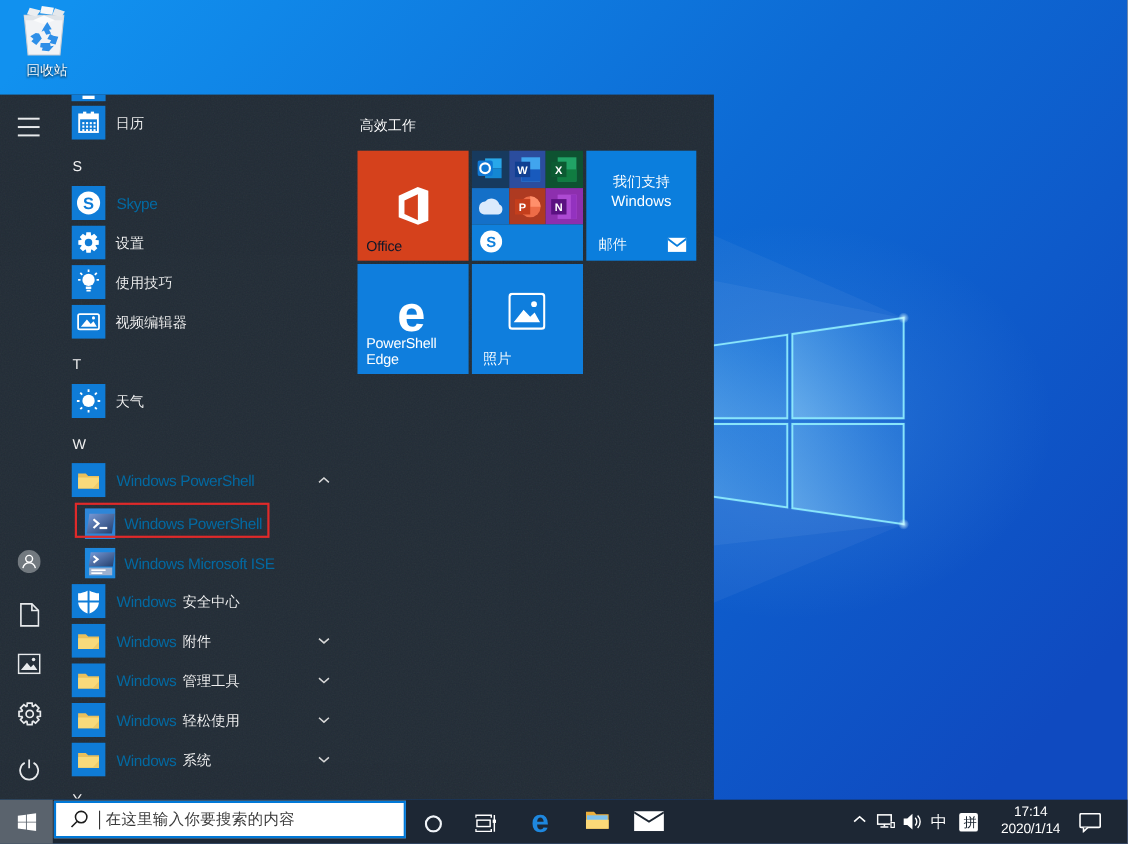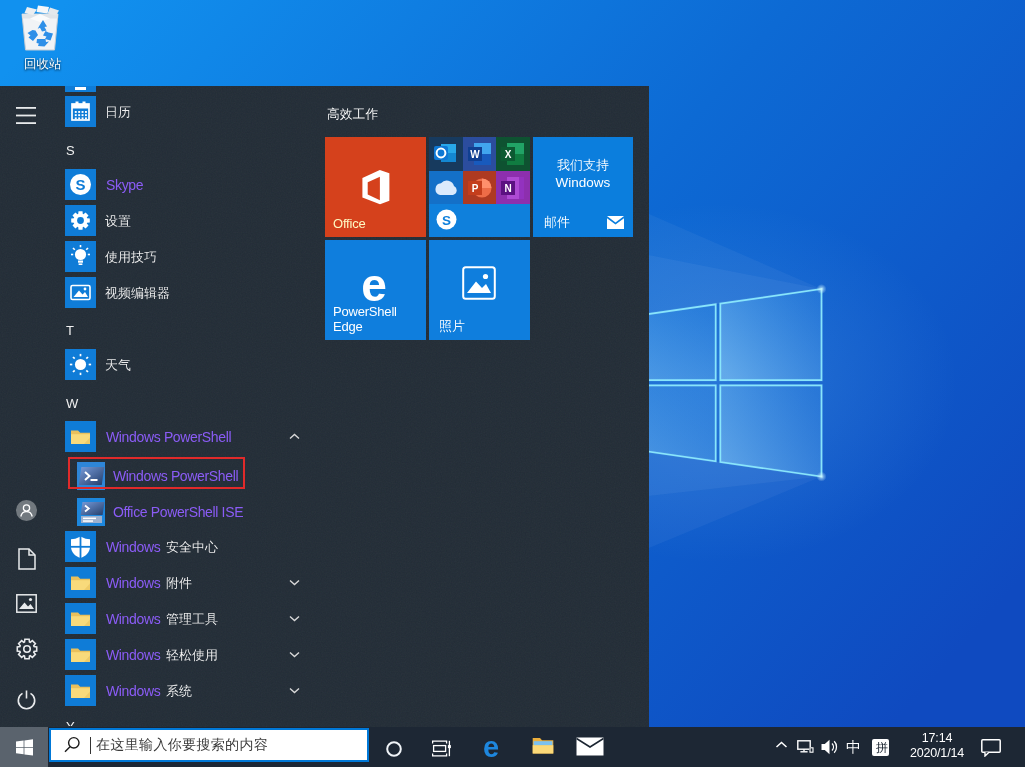--- a/index.html
+++ b/index.html
@@ -1,18 +1,18 @@
 <!DOCTYPE html>
 <html><head><meta charset="utf-8"><style>
 *{margin:0;padding:0;box-sizing:border-box}
 html,body{width:1025px;height:767px;overflow:hidden;font-family:"Liberation Sans",sans-serif}
 .abs{position:absolute}
 svg{display:block}
 .row{position:absolute;display:flex;align-items:center}
-.lbl{color:#8b5cf6;font-size:14px;white-space:nowrap;letter-spacing:-0.35px}
+.lbl{color:#0369a1;font-size:14px;white-space:nowrap;letter-spacing:-0.35px}
 </style></head><body>
 <svg width="1025" height="767" viewBox="0 0 1025 767" style="position:absolute;left:0;top:0">
   <defs>
     <linearGradient id="wg" x1="0" y1="0.1" x2="1" y2="0.75">
       <stop offset="0" stop-color="#1191ef"></stop>
       <stop offset="0.5" stop-color="#0d6ad4"></stop>
       <stop offset="1" stop-color="#0f4ac0"></stop>
     </linearGradient>
     <linearGradient id="pf" x1="0" y1="0.85" x2="1" y2="0.15">
       <stop offset="0" stop-color="#93d4fa" stop-opacity="0.55"></stop>
@@ -258,21 +258,21 @@
       <rect width="28" height="28" fill="#1d87dd"></rect>
 <g transform="skewX(-8)">
         <rect x="6" y="4" width="22" height="13" fill="url(#psg)"></rect>
       </g>
 <polyline points="8,7.5 11.8,10.5 8,13.5" fill="none" stroke="#fff" stroke-width="1.8"></polyline>
 <rect x="4" y="18" width="21" height="7" fill="#9db1cf"></rect>
 <rect x="6" y="19.6" width="13" height="1.5" fill="#fff"></rect>
       <rect x="6" y="22.3" width="10" height="1.5" fill="#fff"></rect>
     </svg>
     <div style="width:8px"></div>
-    <span class="lbl">Office PowerShell ISE</span>
+    <span class="lbl">Windows Microsoft ISE</span>
   </div>
 <div class="row" style="left:65px;top:531px;height:31px">
     <svg width="31" height="31" viewBox="0 0 31 31">
       <rect width="31" height="31" fill="#0f7cd7"></rect>
       <path d="M15.5,5.5 C19.5,7.6 22.3,8.2 25,8.3 V15.5 C25,21.5 20.8,25.3 15.5,27 C10.2,25.3 6,21.5 6,15.5 V8.3 C8.7,8.2 11.5,7.6 15.5,5.5 Z" fill="#fff"></path>
 <g stroke="#0f7cd7" stroke-width="1.8">
         <line x1="15.5" y1="5" x2="15.5" y2="27.5"></line>
         <line x1="5.5" y1="15.8" x2="25.5" y2="15.8"></line>
       </g>
     </svg>
@@ -366,21 +366,21 @@
       <path d="M6.3 11.1H5.4V8.4H11.1V10.9H6.3ZM12.7 11.4V7.4H4L4 11.1Q4 11.9 4.1 12.8Q3.6 12.7 3.1 12.8Q3.2 11.9 3.2 11.1V6.8L13.5 6.8V11.7Q13.5 12.1 13.2 12.4Q12.7 12.9 11.3 12.9Q11.4 12.3 11 11.8Q11.4 11.9 11.9 11.9Q12.5 11.9 12.6 11.8Q12.7 11.7 12.7 11.4ZM5.2 5.8Q5.4 4.6 5.2 3.3H11.3Q11.1 4.6 11.3 5.8ZM14 1.7Q14 2.1 14 2.4Q13.4 2.4 12.8 2.4H8.7Q8.7 2.4 8.7 2.4H3.8Q3.2 2.4 2.6 2.4Q2.6 2.1 2.6 1.7Q3.2 1.8 3.8 1.8H7.7L6.8 1.2L7.3 0.4L9.2 1.6L9.1 1.8H12.8Q13.4 1.8 14 1.7ZM10.2 9H6.3V10.3H10.2ZM6.1 3.9V5.2H10.4L10.4 3.9Z M20.5 10.8 19.8 11.5 18.6 10.4Q18.1 11.5 17.4 12.2Q16.6 12.9 15.6 13.2Q15.5 12.6 15.1 12.2Q17.1 11.8 18 9.8L15.9 8L16.5 7.3L18.3 8.8Q18.7 7.5 18.9 6.2Q19.3 6.4 19.8 6.5Q19.3 5.7 18.8 4.9L19.5 4.4Q20.4 5.6 21.1 6.9L20.3 7.4Q20.1 7 19.8 6.6Q19.5 8 19 9.4ZM16.7 4.5Q17.2 4.7 17.6 4.8Q17.2 6.4 15.6 7.7Q15.4 7.3 14.9 7.1Q15.6 6.7 16 6.1Q16.4 5.5 16.7 4.5ZM21.1 3.6Q21.1 3.9 21.1 4.2Q20.5 4.2 19.9 4.2H16.4Q15.8 4.2 15.2 4.2Q15.2 3.9 15.2 3.6Q15.8 3.6 16.4 3.6H19.9Q20.5 3.6 21.1 3.6ZM18.9 3 18.1 3.5 17.2 1.7 18 1.2ZM22.2 1.2Q22.7 1.3 23.2 1.4Q22.9 2.5 22.6 3.5L22.6 3.7H25.5Q26.1 3.7 26.8 3.7Q26.7 4.1 26.8 4.5L25.4 4.4Q25.3 7.4 24.2 9.5Q25.3 11.1 27.2 11.9Q26.8 12.1 26.6 12.7Q24.9 11.8 23.8 10.2Q22.6 12.2 20.5 13.1Q20.4 12.5 20 12.1Q22.1 11.4 23.3 9.4Q22.3 7.7 22 5.3Q21.6 6.5 20.9 7.7Q20.6 7.3 20 7.2Q20.5 6.5 21.1 5.4Q21.6 4.3 21.9 3.3Q22.1 2.2 22.2 1.2ZM22.7 4.4Q22.8 5.7 23 6.8Q23.3 7.9 23.7 8.7Q24.5 6.9 24.5 4.4Z M39.7 10.5Q39.7 11 39.7 11.4Q38.9 11.4 38 11.4H29.5Q28.7 11.4 27.8 11.4Q27.9 11 27.8 10.5Q28.7 10.6 29.5 10.6H33.1V2.3H30.4Q29.5 2.3 28.7 2.3Q28.7 1.9 28.7 1.4Q29.5 1.4 30.4 1.4H37.2Q38.1 1.4 38.9 1.4Q38.9 1.9 38.9 2.3Q38.1 2.3 37.2 2.3H34.1V10.6H38Q38.9 10.6 39.7 10.5Z M52.4 8.9Q52.4 9.3 52.4 9.7Q51.7 9.6 51 9.6H48.3V11Q48.3 11.9 48.4 12.8Q47.9 12.8 47.4 12.8Q47.4 11.9 47.4 11V4.2H47Q46 5.9 44.9 7.1Q44.5 6.6 44 6.5Q45.8 4.7 46.5 3.2Q46.9 2.2 47.3 1.1Q47.8 1.3 48.3 1.5Q47.8 2.6 47.3 3.5H51.4Q52.1 3.5 52.8 3.5Q52.7 3.8 52.8 4.2Q52.1 4.2 51.4 4.2H48.3V6.2H50.7Q51.4 6.2 52.1 6.1Q52.1 6.5 52.1 6.9Q51.4 6.9 50.7 6.9H48.3V8.9H51Q51.7 8.9 52.4 8.9ZM45 1.4Q44.5 3.3 43.5 4.8V11.1Q43.5 12 43.6 13Q43.1 12.9 42.6 13Q42.6 12 42.6 11.1V6.2Q42 7 41.2 7.6Q40.9 7.1 40.4 6.9Q41 6.4 41.6 5.8Q42.7 4.7 43.1 3.7Q43.6 2.5 44 1.2Q44.5 1.3 45 1.4Z" fill="#ffffff"></path>
     </svg>
   </div>
 <div class="abs" style="left:325px;top:137px;width:101px;height:100px;background:#d5411c">
 <div class="abs" style="left:36.5px;top:33px">
       <svg width="28" height="35" viewBox="0 0 28 35">
         <path d="M17.8,0 L27.4,3.3 L27.4,30.7 L18,34.3 L0.4,27.5 L0.4,7.9 Z" fill="#fff"></path>
         <path d="M5.7,12.3 L17.9,6.7 L17.9,30.2 L5.7,24.6 Z" fill="#d5411c"></path>
       </svg>
     </div>
-<div class="abs" style="left:8px;bottom:6px;color:#fef9c3;font-size:13px;letter-spacing:-0.2px">Office</div>
+<div class="abs" style="left:8px;bottom:6px;color:#0f172a;font-size:13px;letter-spacing:-0.2px">Office</div>
   </div>
 <div class="abs" style="left:429px;top:137px;width:100.5px;height:100px">
 <div style="display:flex">
       <div style="width:33.5px;height:33.5px;background:#173a5e;position:relative">
         <svg width="24" height="24" viewBox="0 0 24 24" style="position:absolute;left:5px;top:5px">
 <rect x="7" y="2" width="15" height="9" fill="#28a8ea"></rect>
           <rect x="7" y="11" width="15" height="9" fill="#1490df" opacity="0.9"></rect>
 <rect x="0" y="4" width="14" height="14" rx="2" fill="#0f78d4"></rect>
           <circle cx="7" cy="11" r="4.4" fill="none" stroke="#fff" stroke-width="2"></circle>
         </svg>

